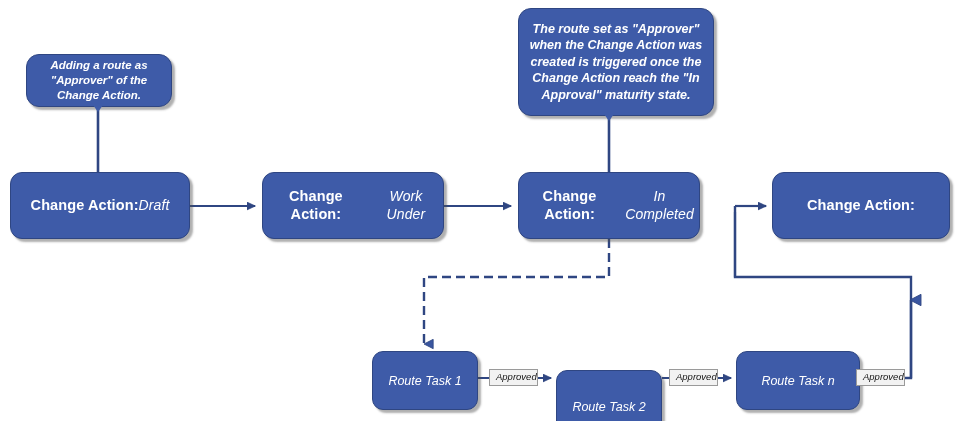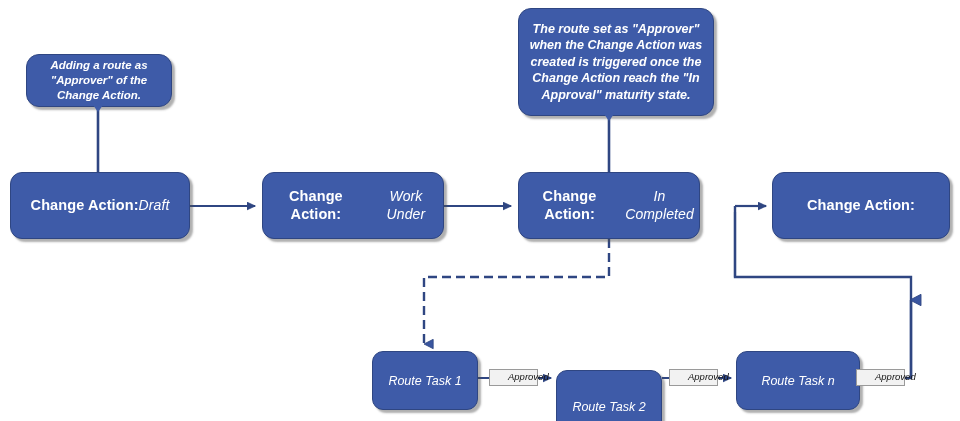--- a/index.html
+++ b/index.html
@@ -110,21 +110,21 @@
   
   .edge-label {
     position: absolute;
     box-sizing: border-box;
     background: #F2F2F2;
     border: 1px solid #9A9A9A;
     color: #111111;
     font-style: italic;
     font-size: 9.5px;
     line-height: 1;
-    padding: 2px 2px 3px 18px;
+    padding: 2px 2px 3px 6px;
     text-align: center;
     white-space: nowrap;
     z-index: 5;
   }
 </style>
 </head>
 <body>
 
 <div id="canvas">
 

